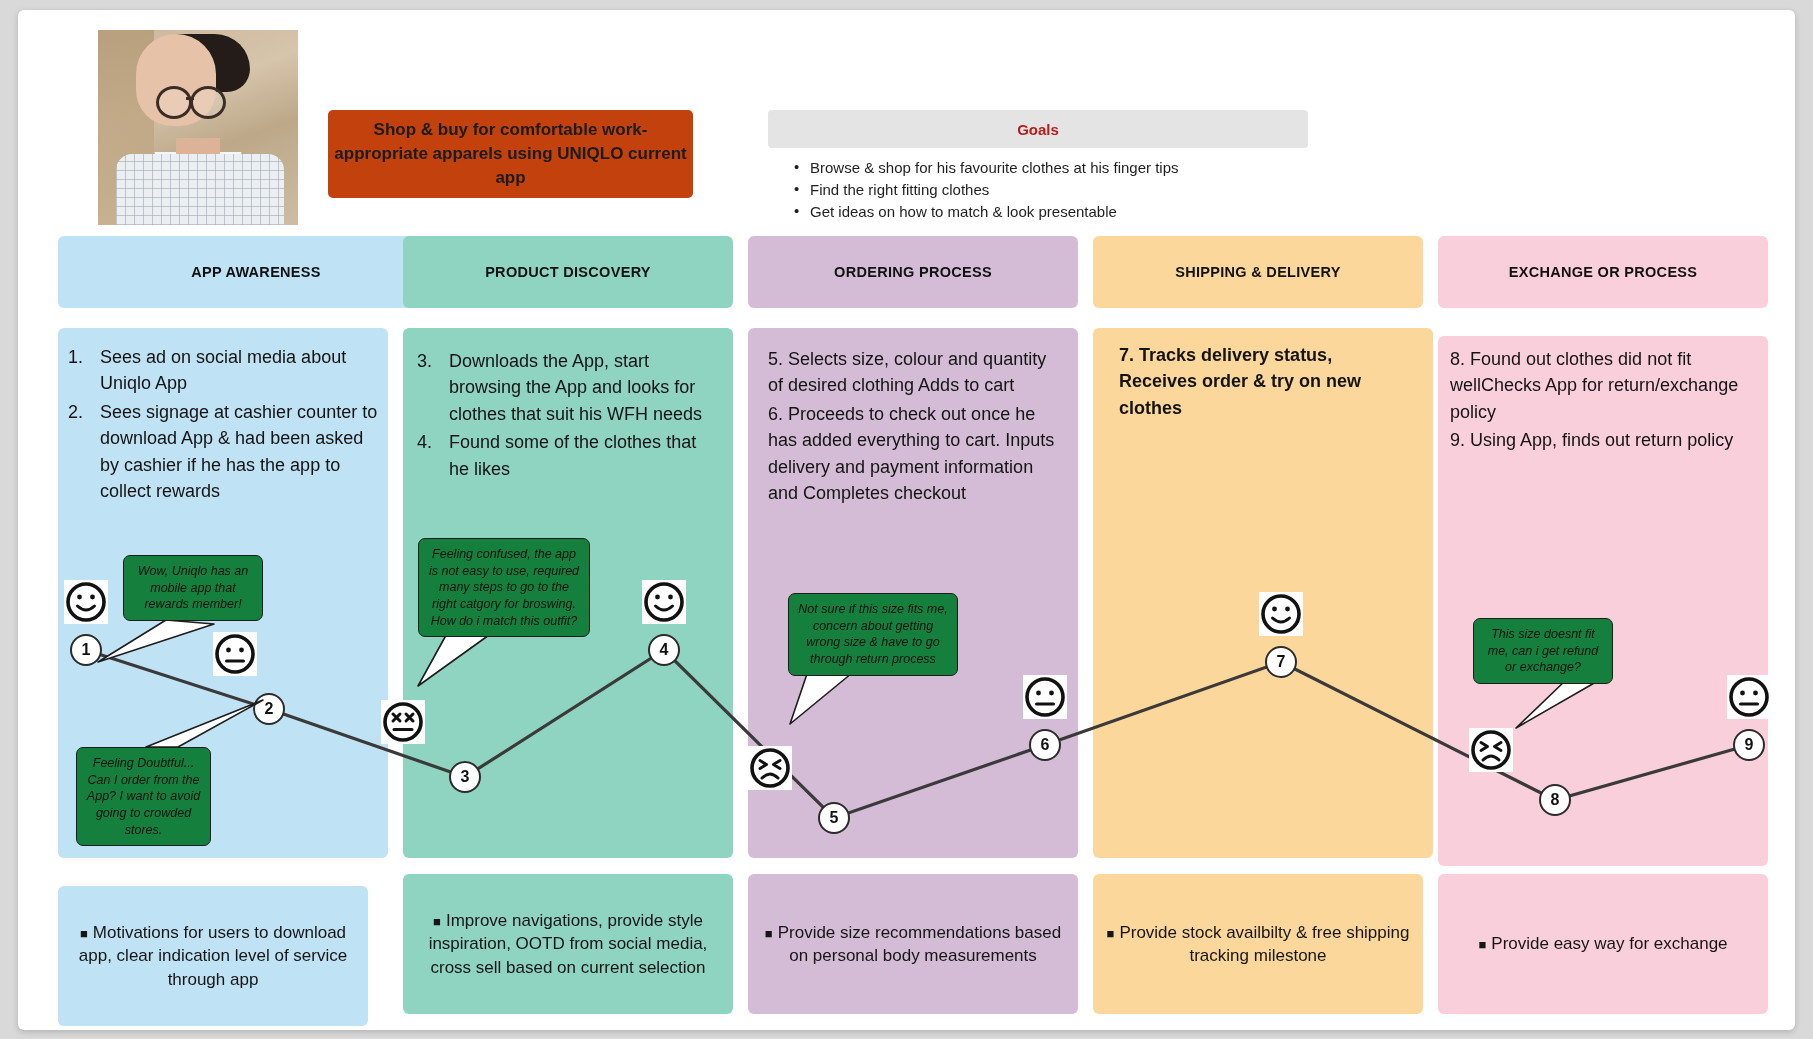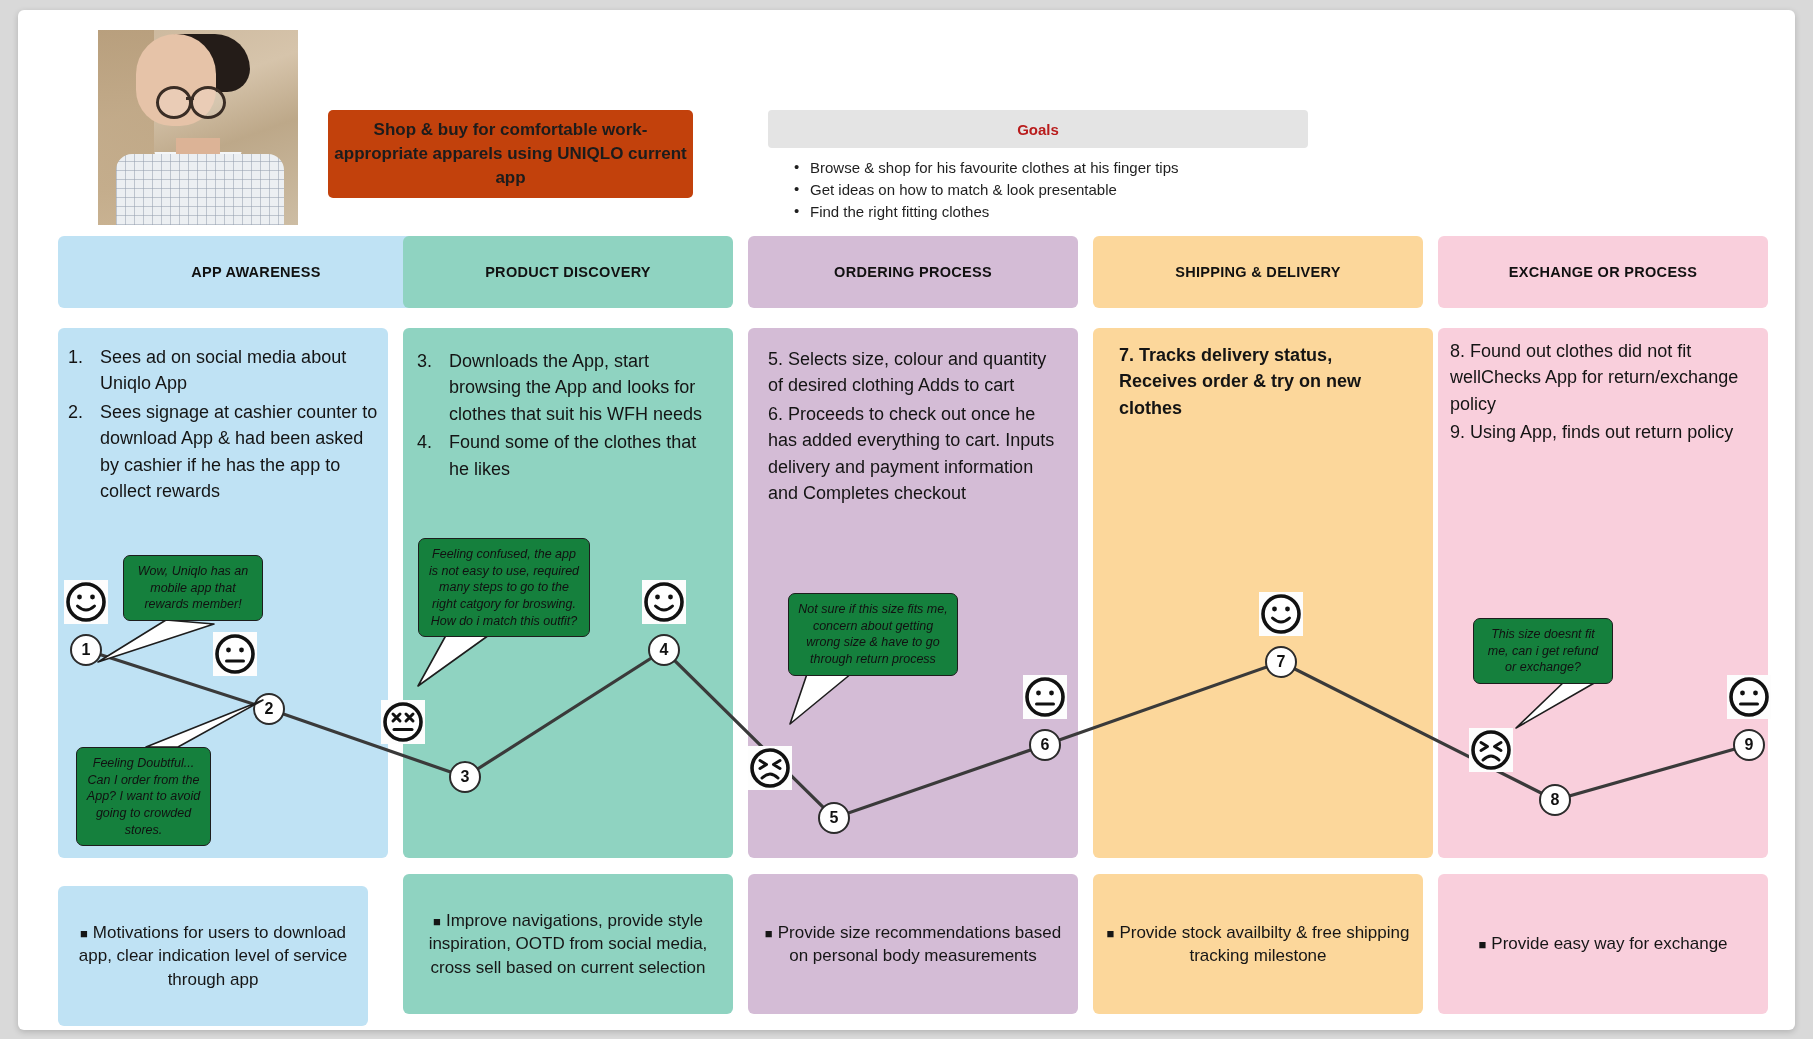--- a/index.html
+++ b/index.html
@@ -152,22 +152,22 @@
       <div class="bridge"></div>
     </div>
 
     <div class="scenario-box">
       <p>Shop &amp; buy for comfortable work-appropriate apparels using UNIQLO current app</p>
     </div>
 
     <div class="goals-bar">Goals</div>
     <ul class="goals-list" id="goals-list">
         <li>Browse &amp; shop for his favourite clothes at his finger tips</li>
+        <li>Find the right fitting clothes</li>
         <li>Get ideas on how to match &amp; look presentable</li>
-        <li>Find the right fitting clothes</li>
       </ul>
 
     <div id="stage-layer">
         <div class="stage-head" style="left: 40px; width: 396px; background: rgb(191, 226, 244);">APP AWARENESS</div>
         <div class="stage-body" style="left: 40px; width: 330px; background: rgb(191, 226, 244);">
           <div class="steps hang" style="left: 10px; top: 16px; width: 310px;">
             <ol>
               <li><span class="num">1.</span><span>Sees ad on social media about Uniqlo App</span></li>
               <li><span class="num">2.</span><span>Sees signage at cashier counter to download App &amp; had been asked by cashier if he has the app to collect rewards</span></li>
             </ol>
@@ -205,21 +205,21 @@
           <div class="steps flat" style="left: 26px; top: 14px; width: 290px;">
             <ol>
               <li><span class="num">7.</span><span> Tracks delivery status, Receives order &amp; try on new clothes</span></li>
             </ol>
           </div>
         </div>
         <div class="stage-opp" style="left: 1075px; width: 330px; background: rgb(252, 215, 155);">
           <p><span class="opp-bullet">■</span><span>Provide stock availbilty &amp; free shipping tracking milestone</span></p>
         </div>
         <div class="stage-head" style="left: 1420px; width: 330px; background: rgb(249, 207, 220);">EXCHANGE OR PROCESS</div>
-        <div class="stage-body" style="left: 1420px; width: 330px; background: rgb(249, 207, 220);">
+        <div class="stage-body" style="left: 1420px; width: 330px; background: rgb(249, 207, 220); margin-top: 8px;">
           <div class="steps flat" style="left: 12px; top: 10px; width: 310px;">
             <ol>
               <li><span class="num">8.</span><span>  Found out clothes did not fit wellChecks App for return/exchange policy</span></li>
               <li><span class="num">9.</span><span> Using App, finds out return policy</span></li>
             </ol>
           </div>
         </div>
         <div class="stage-opp" style="left: 1420px; width: 330px; background: rgb(249, 207, 220);">
           <p><span class="opp-bullet">■</span><span>Provide easy way for exchange</span></p>
         </div>

